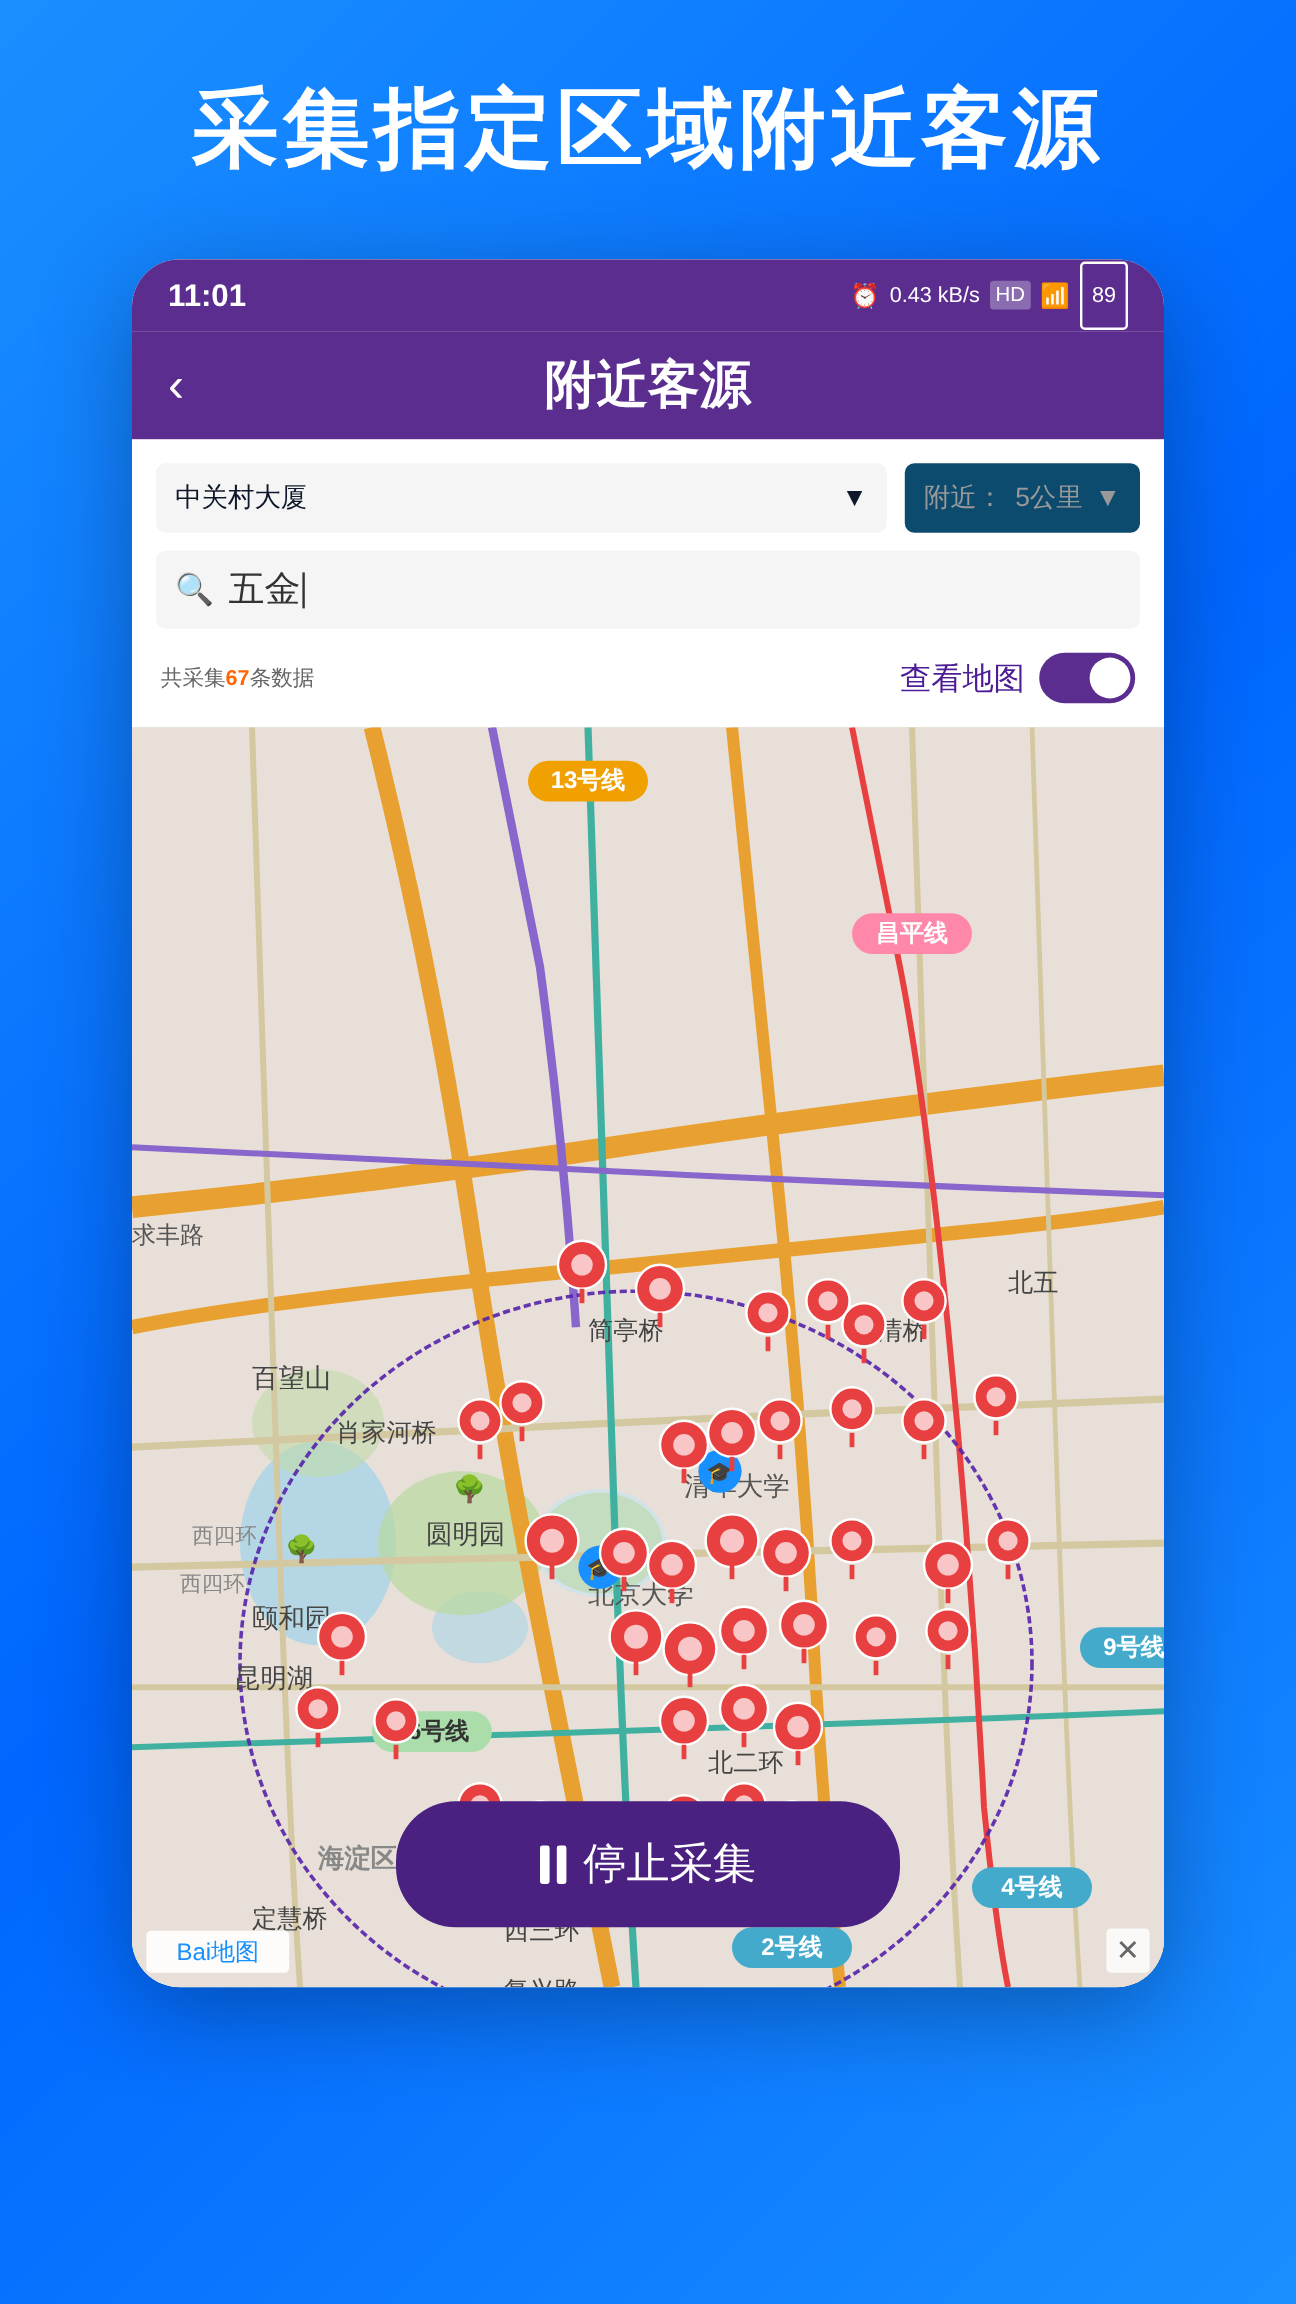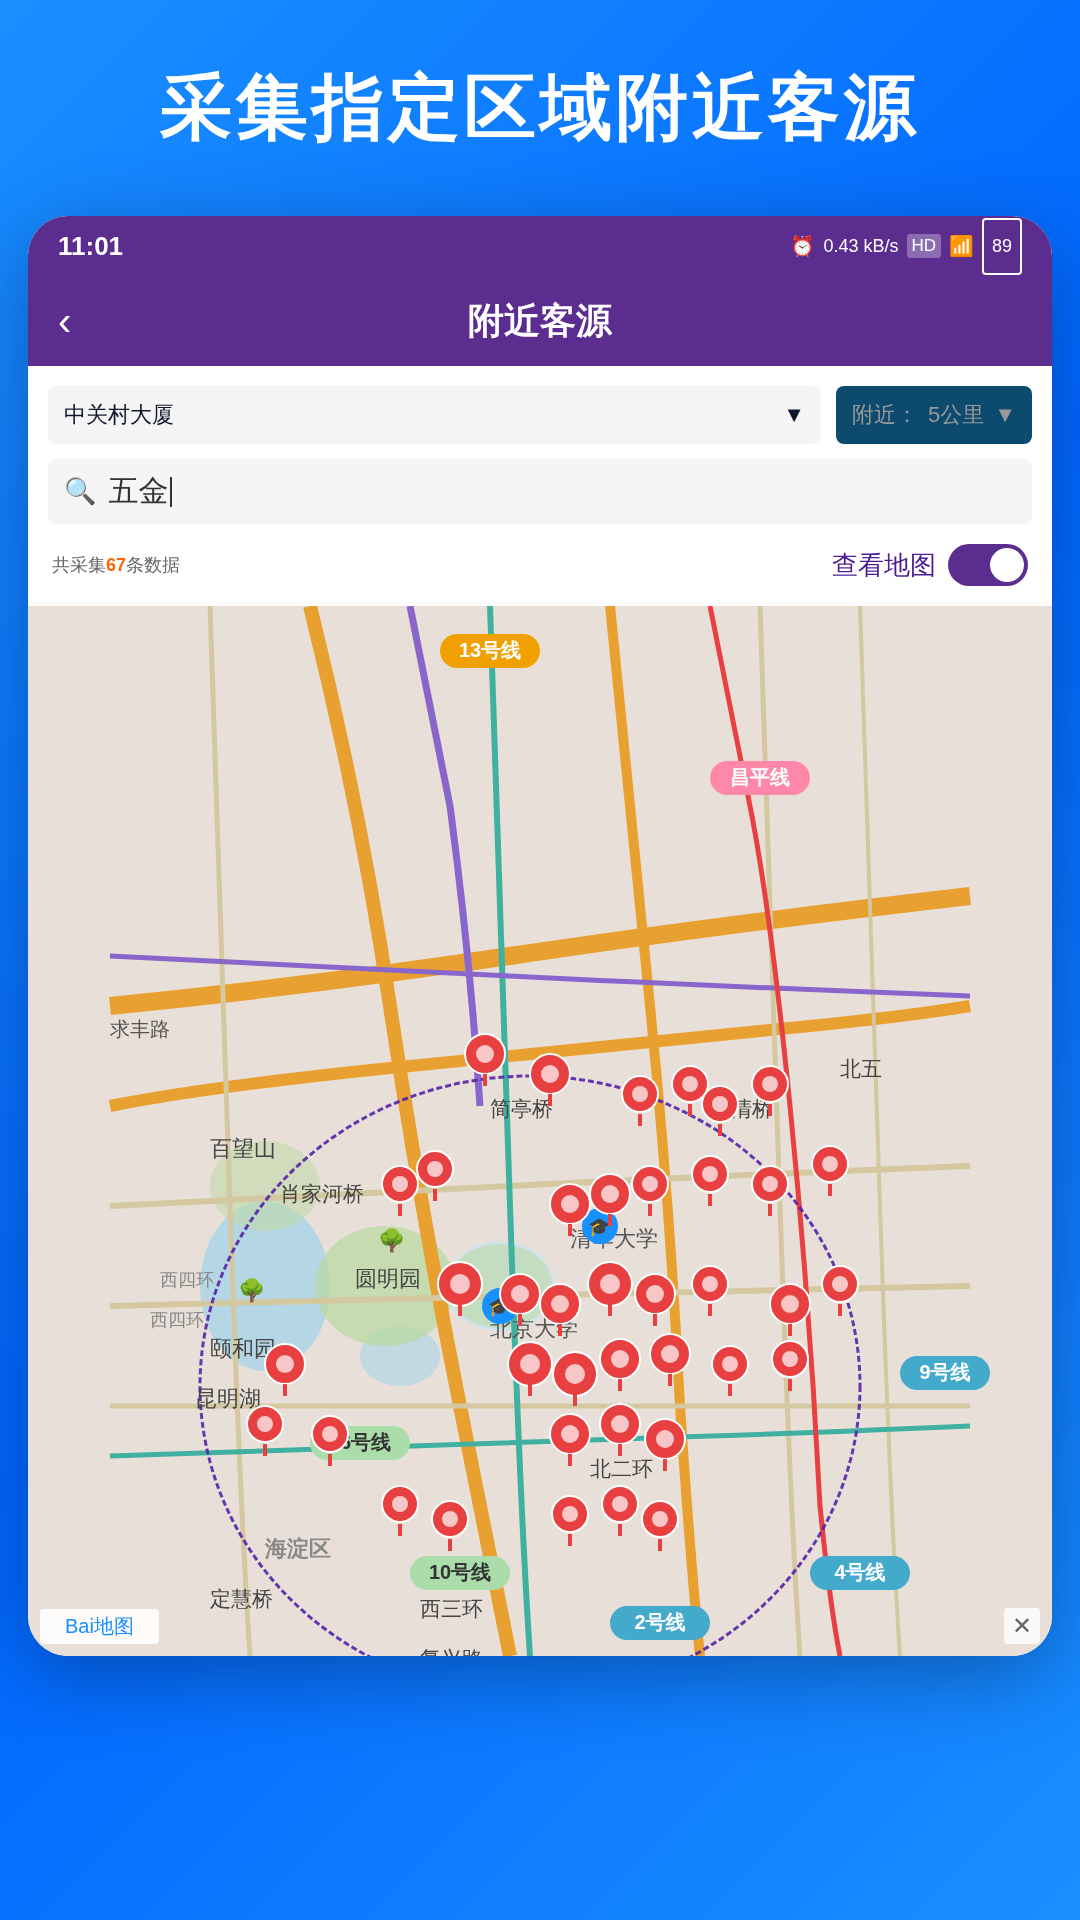--- a/index.html
+++ b/index.html
@@ -16,21 +16,21 @@
     }
     .page-title {
       color: white;
       font-size: 72px;
       font-weight: 700;
       text-align: center;
       margin-bottom: 60px;
       letter-spacing: 4px;
     }
     .phone-frame {
-      width: 1024px;
+      width: 860px;
       background: white;
       border-radius: 40px;
       overflow: hidden;
       box-shadow: 0 20px 80px rgba(0,0,0,0.3);
     }
     
     .status-bar {
       background: #5b2d8e;
       height: 60px;
       display: flex;
@@ -62,21 +62,21 @@
     }
     .back-btn {
       position: absolute;
       left: 30px;
       color: white;
       font-size: 40px;
       cursor: pointer;
     }
     .app-bar-title {
       color: white;
-      font-size: 36px;
+      font-size: 43px;
       font-weight: 600;
       text-align: right;
     }
     
     .toolbar {
       background: white;
       padding: 20px 20px 10px 20px;
     }
     .location-row {
       display: flex;
@@ -579,20 +579,29 @@
           <line x1="0" y1="-2" x2="0" y2="10" stroke="#e84040" stroke-width="4"></line>
         </g>
       <g transform="translate(550,935)">
           <circle cx="0" cy="-22" r="18" fill="#e84040" stroke="white" stroke-width="2"></circle>
           <circle cx="0" cy="-22" r="8" fill="white" opacity="0.7"></circle>
           <line x1="0" y1="-2" x2="0" y2="10" stroke="#e84040" stroke-width="4"></line>
         </g>
     </svg>
 
     
+    <div class="stop-btn-wrap">
+      <button class="stop-btn">
+        <div class="pause-icon">
+          <div class="pause-bar"></div>
+          <div class="pause-bar"></div>
+        </div>
+        <span>停止采集</span>
+      </button>
+    </div>
 
     
     <div class="baidu-logo">
       <span>Bai地图</span>
     </div>
 
     
     <div class="close-btn">✕</div>
 
   </div>

